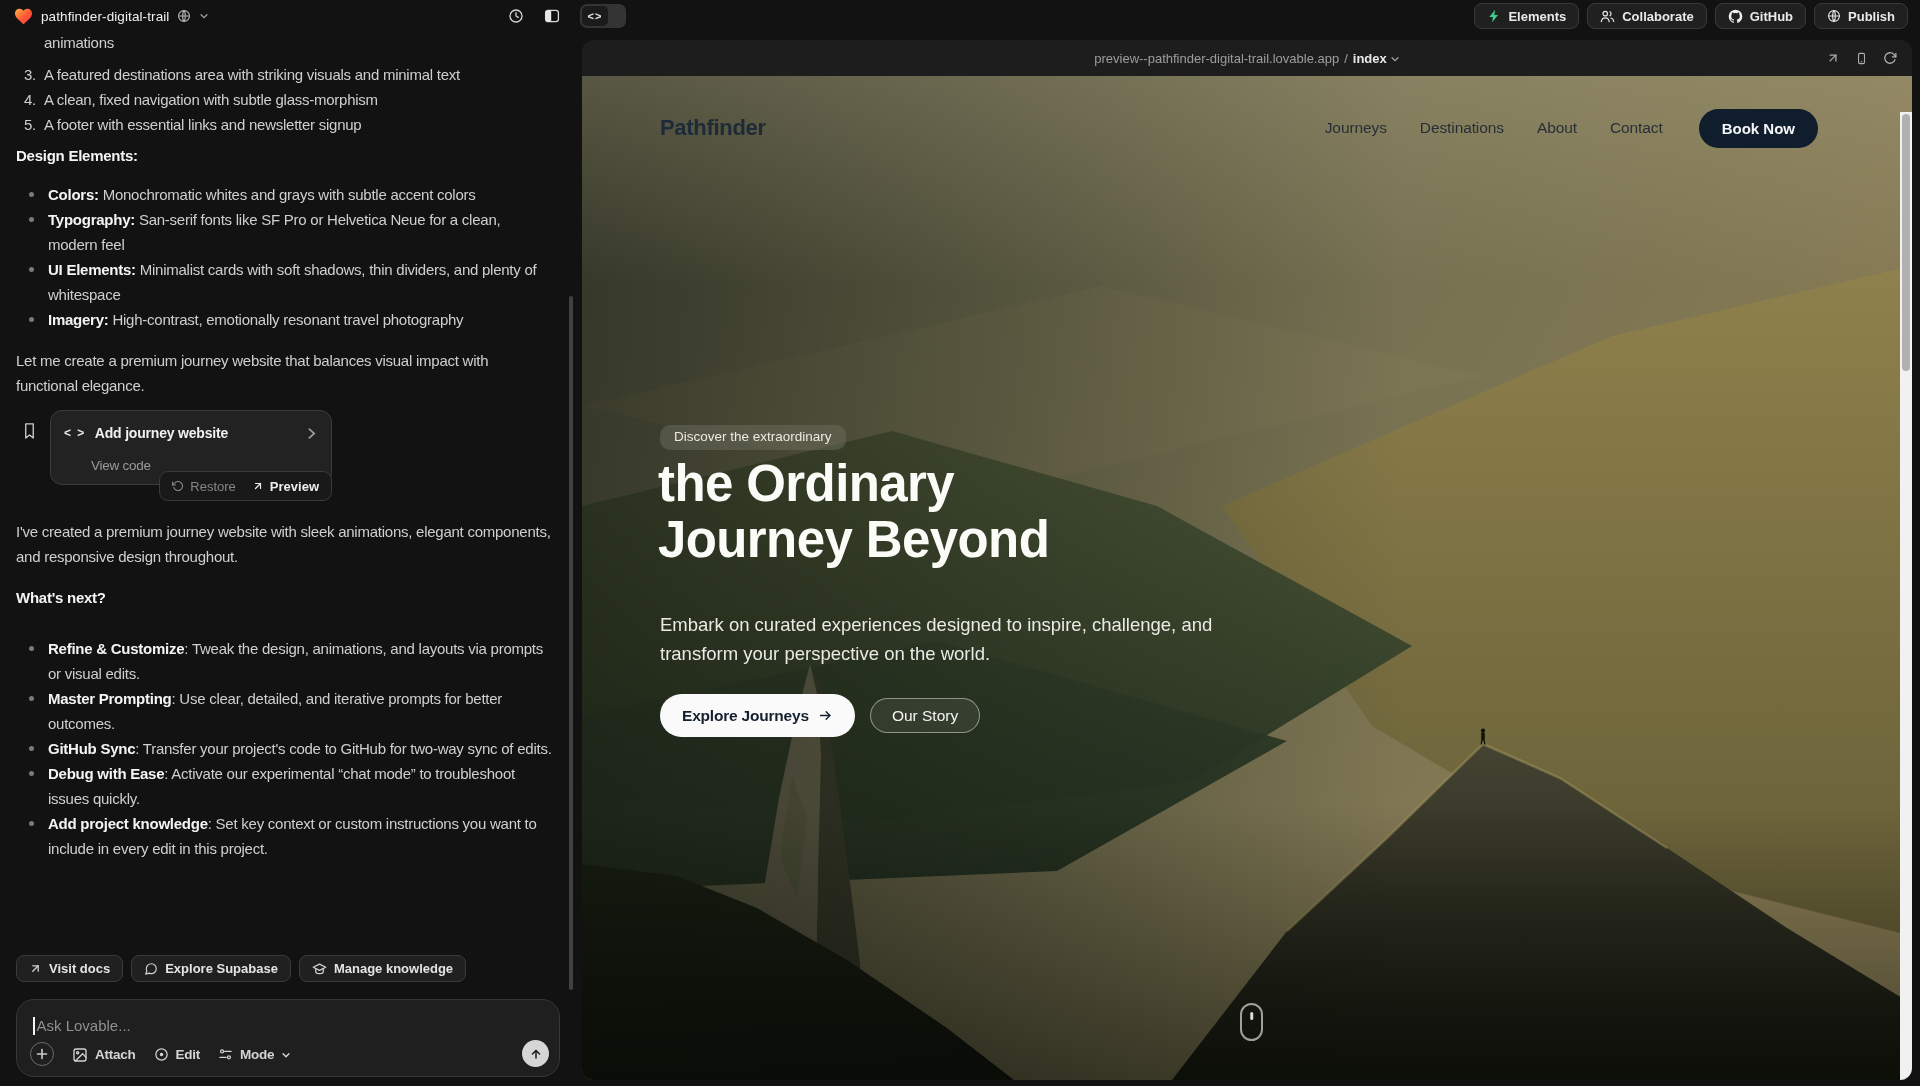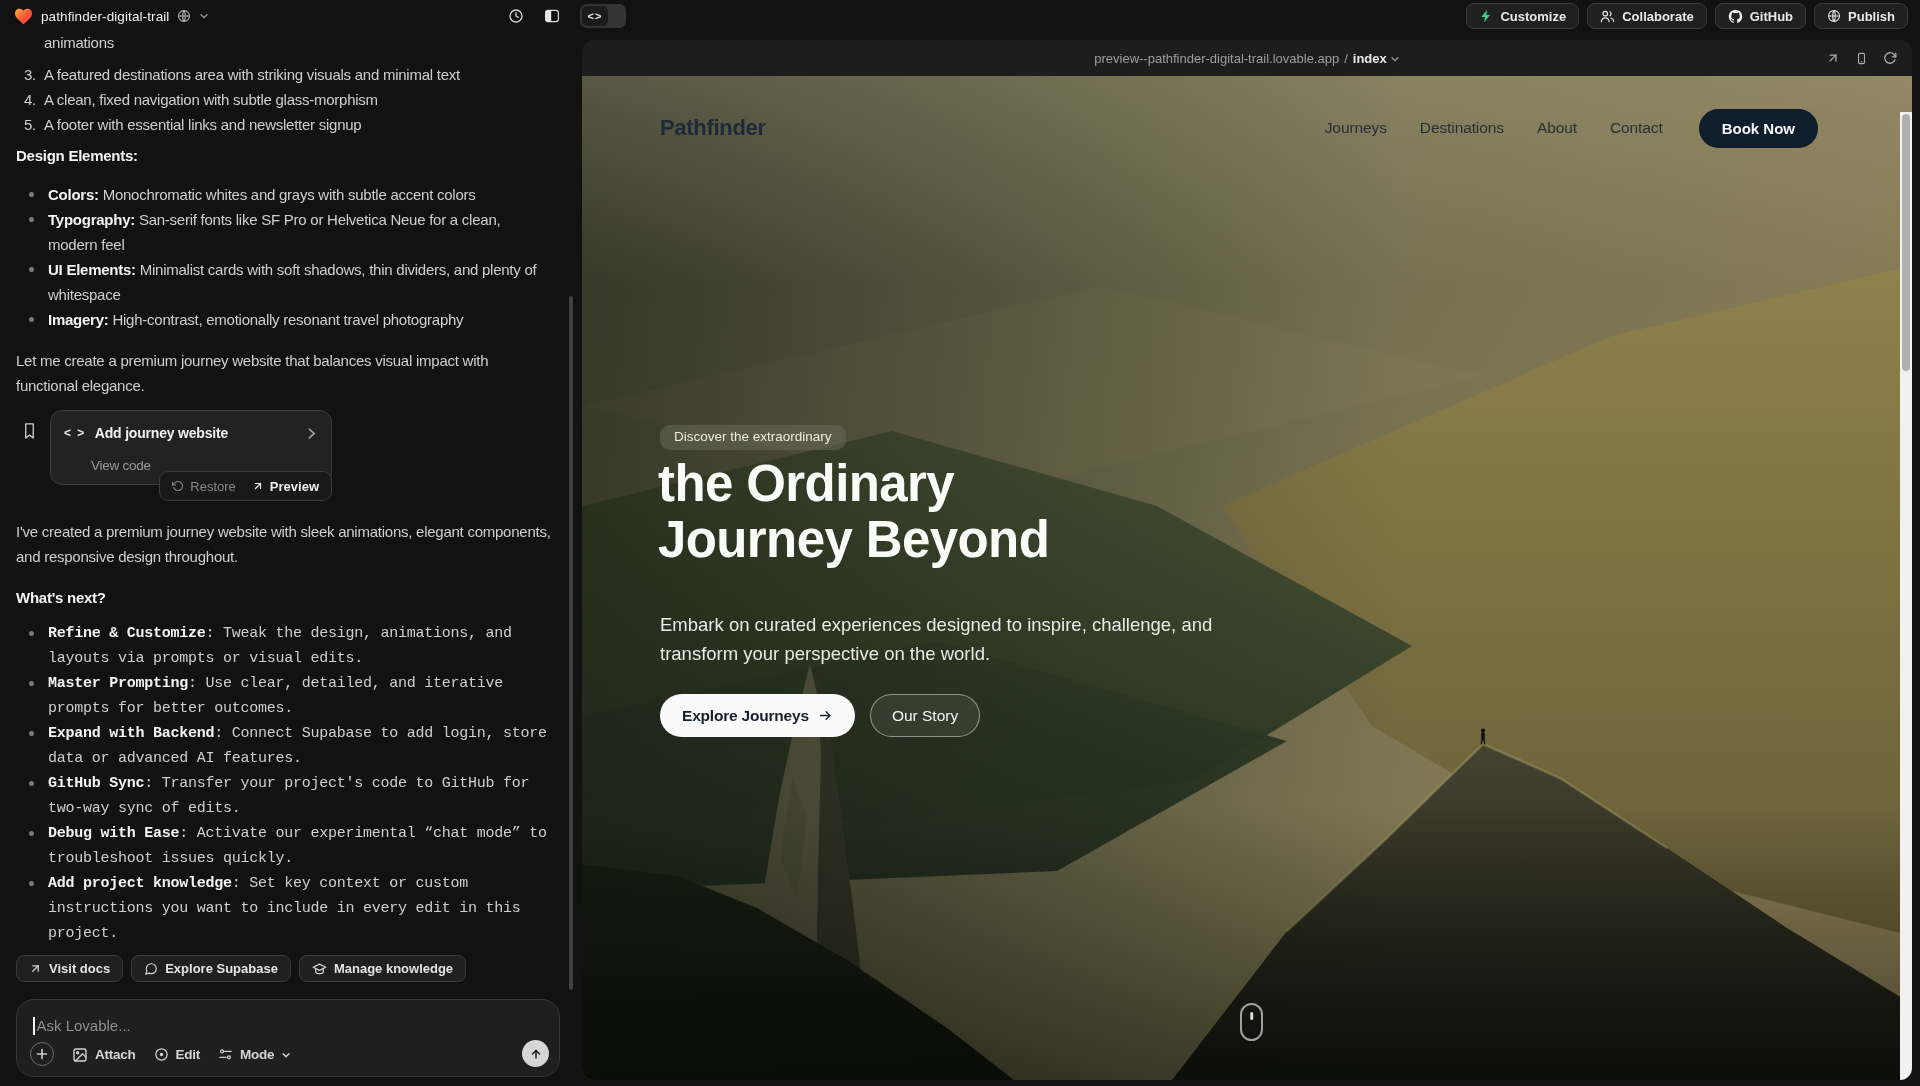--- a/index.html
+++ b/index.html
@@ -29,21 +29,21 @@
   ol.numlist { list-style:none; margin-top:8px; }
   ol.numlist li { display:flex; }
   ol.numlist .num { width:28px; flex:none; padding-left:8px; }
   .chat-h { margin-top:6px; font-weight:700; color:#f4f4f4; }
   ul.blist { list-style:none; margin-top:14px; }
   ul.blist li { position:relative; padding-left:32px; }
   ul.blist li::before { content:""; position:absolute; left:13px; top:10px; width:5px; height:5px; border-radius:50%; background:#7a7a7a; }
   .bl { font-weight:700; color:#f4f4f4; }
   .para { margin-top:16px; }
   .para2 { margin-top:34px; }
-  ul.blist.next { margin-top:11px;font-family:Liberation Mono, monospace; }
+  ul.blist.next { margin-top:26px; }
 
   .cardrow { margin-top:12px; display:flex; align-items:flex-start; position:relative; }
   .bm { margin:12px 0 0 6px; color:#cdcdcd; flex:none; }
   .toolcard { position:relative; margin-left:13px; width:282px; background:#222222; border:1px solid #3c3c3c; border-radius:12px;
               padding:10px 13px 9px; cursor:pointer; }
   .tc-row { display:flex; align-items:center; gap:9px; }
   .tc-code { color:#e6e6e6; font-size:12px; font-weight:700; letter-spacing:1.5px; }
   .tc-title { font-size:14px; font-weight:700; color:#f1f1f1; letter-spacing:-0.2px; }
   .tc-chev { margin-left:auto; color:#9c9c9c; display:flex; }
   .tc-sub { margin:11px 0 0 27px; font-size:13.5px; color:#9a9a9a; line-height:18px; }
@@ -93,21 +93,21 @@
 
   .hero-badge { position:absolute; left:78px; top:349px; padding:4px 14px 6px; background:rgba(104,106,90,0.55); border-radius:10px;
                 font-size:13.5px; color:#edeadf; letter-spacing:0; }
   .hero-h1 { position:absolute; left:76px; top:380px; font-size:51px; line-height:56px; font-weight:600; color:#fbfbf8;
              letter-spacing:-0.6px; white-space:nowrap; }
   .hero-sub { position:absolute; left:78px; top:534px; width:618px; font-size:18.5px; line-height:29px; color:rgba(250,250,246,0.92); }
   .hero-btns { position:absolute; left:78px; top:618px; display:flex; gap:15px; align-items:center; }
   .btn-primary { height:43px; padding:0 22px; background:#fafafa; border-radius:22px; display:flex; align-items:center; gap:9px;
                  color:#14202e; font-size:15.5px; font-weight:700; cursor:pointer; letter-spacing:-0.2px; }
   .btn-primary .ai { display:flex; color:#14202e; }
-  .btn-secondary { height:43px; padding:0 21px; background:rgba(255,255,255,0.07); border:1px solid rgba(255,255,255,0.45);
+  .btn-secondary { height:35px; padding:0 21px; background:rgba(255,255,255,0.07); border:1px solid rgba(255,255,255,0.45);
                    border-radius:22px; display:flex; align-items:center; color:#f6f6f2; font-size:15.5px; font-weight:500; cursor:pointer; }
 
   .scroll-mouse { position:absolute; left:658px; top:927px; width:23px; height:38px; border:2px solid rgba(255,255,255,0.6);
                   border-radius:12px; }
   .scroll-dot { position:absolute; left:50%; top:7px; transform:translateX(-50%); width:3.5px; height:8px; border-radius:2px;
                 background:rgba(255,255,255,0.85); }
 
   .site-scrolltrack { position:absolute; right:0; top:36px; bottom:0; width:12px; background:#f1f1f1; }
   .site-scrollthumb { position:absolute; left:2px; top:2px; width:8px; height:257px; background:#b0b0b0; border-radius:4px; }
 </style>
@@ -160,21 +160,21 @@
     </span>
   </div>
 
   <div class="tb-right">
     <button class="tb-btn">
       <span class="bi">
         <svg width="14" height="14" viewBox="0 0 16 16">
             <path fill="#3ecf8e" d="M9.3.8 2.6 9.2h4.2l-.9 6L12.6 6.8H8.4L9.3.8z"></path>
           </svg>
       </span>
-      <span>Customize</span>
+      <span>Elements</span>
     </button>
     <button class="tb-btn">
       <span class="bi">
         <svg width="15" height="15" viewBox="0 0 16 16" fill="none" stroke="currentColor" stroke-width="1.3" stroke-linecap="round">
           <circle cx="5.6" cy="5" r="2.4"></circle>
             <path d="M1.4 13.4c.4-2.5 2-4 4.2-4s3.8 1.5 4.2 4"></path>
           <path d="M10.6 3a2.4 2.4 0 0 1 0 4.1M11.6 9.6c1.7.4 2.8 1.7 3.1 3.6"></path>
         </svg>
       </span>
       <span>Collaborate</span>
@@ -265,21 +265,20 @@
     </div>
   </div>
 
   <p class="para para2">I've created a premium journey website with sleek animations, elegant components, and responsive design throughout.</p>
 
   <div class="chat-h" style="margin-top:16px;">What's next?</div>
 
   <ul class="blist next">
     <li><span class="bl">Refine &amp; Customize</span><span>: Tweak the design, animations, and layouts via prompts or visual edits.</span></li>
     <li><span class="bl">Master Prompting</span><span>: Use clear, detailed, and iterative prompts for better outcomes.</span></li>
-    <li><span class="bl">Expand with Backend</span><span>: Connect Supabase to add login, store data or advanced AI features.</span></li>
     <li><span class="bl">GitHub Sync</span><span>: Transfer your project's code to GitHub for two-way sync of edits.</span></li>
     <li><span class="bl">Debug with Ease</span><span>: Activate our experimental “chat mode” to troubleshoot issues quickly.</span></li>
     <li><span class="bl">Add project knowledge</span><span>: Set key context or custom instructions you want to include in every edit in this project.</span></li>
   </ul>
 
   <div class="chat-scrollbar"></div>
 
   <div class="chips">
     <button class="chip">
       <span class="ci">

